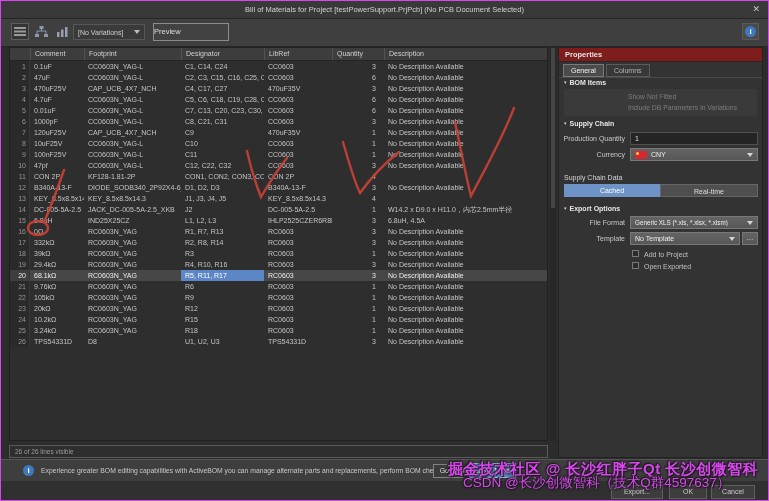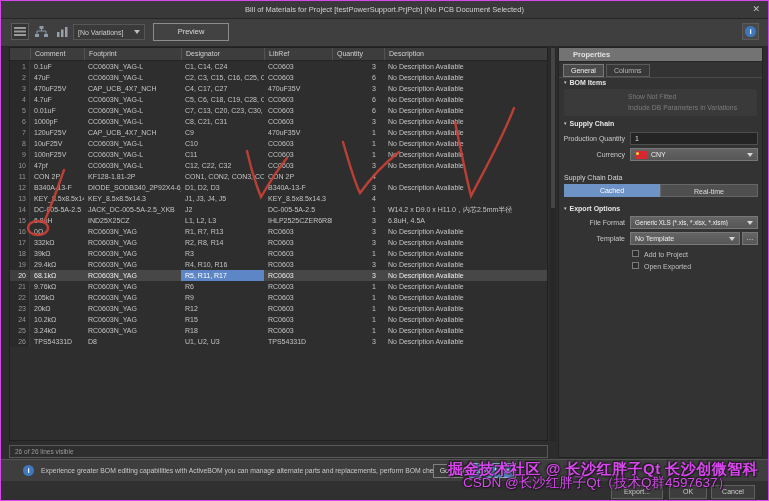--- a/index.html
+++ b/index.html
@@ -14,21 +14,21 @@
   
   .toolbar{position:absolute;left:0;top:18px;width:100%;height:27px;background:#3f3f3f;border-bottom:1px solid #272727;}
   .tool-icons{position:absolute;left:10px;top:4px;display:flex;gap:3px;}
   .icon-btn{width:18px;height:17px;display:flex;align-items:center;justify-content:center;box-sizing:border-box;}
   .icon-btn.pressed{background:#343434;border:1px solid #5c5c5c;}
   .variations{position:absolute;left:72px;top:5px;width:72px;height:16px;background:#3a3a3a;border:1px solid #565656;
               box-sizing:border-box;display:flex;align-items:center;justify-content:space-between;padding:0 4px;}
   .variations span{font-size:7px;color:#cfcfcf;}
   .caret{width:0;height:0;border-left:3px solid transparent;border-right:3px solid transparent;border-top:4px solid #bdbdbd;}
   .preview-btn{position:absolute;left:152px;top:4px;width:76px;height:18px;background:#424242;border:1px solid #8c8c8c;
-               box-sizing:border-box;color:#ddd;font-size:7.5px;text-align:center;line-height:16px;}
+               box-sizing:border-box;color:#ddd;font-size:7.5px;line-height:16px;}
   .info-btn{position:absolute;right:9px;top:4px;width:17px;height:17px;background:#4a4a4a;border:1px solid #5a5a5a;
             box-sizing:border-box;display:flex;align-items:center;justify-content:center;}
   .blue-i{width:11px;height:11px;border-radius:50%;background:var(--info-blue);color:#fff;font-size:8px;font-weight:bold;
           text-align:center;line-height:11px;}
 
   
   .table-wrap{position:absolute;left:8px;top:46px;width:539px;height:394px;background:#2e2e2e;border:1px solid #212121;box-sizing:border-box;}
   .thead,.row{display:grid;grid-template-columns:20px 54px 97px 83px 68px 52px 1fr;}
   .thead{height:12px;background:#3d3d3d;border-bottom:1px solid #242424;}
   .th{font-size:7px;color:#d0d0d0;line-height:12px;padding-left:4px;border-left:1px solid #535353;white-space:nowrap;overflow:hidden;}
@@ -41,22 +41,22 @@
   .row.selected .cell{color:#ececec;}
   .row.selected .c-num{background:#3e3e3e;}
   .row.selected .c-designator{background:var(--accent);color:#fff;}
   .status-box{position:absolute;left:8px;top:444px;width:539px;height:13px;border:1px solid #5a5a5a;background:#2e2e2e;
               box-sizing:border-box;font-size:6.5px;color:#9b9b9b;line-height:11px;padding-left:5px;}
   .vscroll{position:absolute;left:549px;top:46px;width:6px;height:394px;background:#272727;}
   .vthumb{margin:1px;width:4px;height:160px;background:#454545;}
 
   
   .props{position:absolute;left:557px;top:46px;width:205px;height:411px;background:#333333;border:1px solid #232323;box-sizing:border-box;}
-  .props-title{height:13px;background:#737373;border-bottom:1px solid #272727;font-size:7.5px;font-weight:bold;color:#e2e2e2;
-               line-height:13px;padding-left:14px;}
+  .props-title{height:13px;background:#7f1d1d;border-bottom:1px solid #272727;font-size:7.5px;font-weight:bold;color:#e2e2e2;
+               line-height:13px;padding-left:6px;}
   .tabs{position:absolute;left:4px;top:16px;display:flex;gap:2px;}
   .tab{font-size:7px;padding:2px 7px 2px 7px;border:1px solid #5a5a5a;background:#383838;color:#b5b5b5;}
   .tab.active{background:#4b4b4b;color:#f0f0f0;border-color:#7a7a7a;}
   .tabline{position:absolute;left:0;top:29px;width:100%;border-bottom:1px solid #4a4a4a;}
   .sec{position:absolute;left:5px;font-size:7px;font-weight:bold;color:#e6e6e6;}
   .sec .tri{font-size:5px;color:#cfcfcf;margin-right:3px;vertical-align:1px;}
   .groupbox{position:absolute;left:5px;top:41px;width:193px;height:27px;background:#3a3a3a;border-radius:2px;
             box-sizing:border-box;padding:2px 0 0 64px;}
   .dis-opt{font-size:6.8px;color:#7c7c7c;line-height:11px;white-space:nowrap;}
   .plabel{position:absolute;left:0;width:66px;text-align:right;font-size:7px;color:#c9c9c9;line-height:13px;}
@@ -460,15 +460,15 @@
 
   <svg class="annot" viewBox="0 0 769 501">
     <path d="M 63,169 C 56,189 48,210 43,221"></path>
     <ellipse cx="37" cy="227" rx="10" ry="7"></ellipse>
     <path d="M 246,150 C 250,168 256,186 260,196 C 267,184 277,168 286,157"></path>
     <path d="M 342,141 C 348,162 354,182 359,192 C 369,178 384,162 398,151"></path>
     <path d="M 454,121 C 460,150 466,180 470,195 C 484,168 501,138 513,107"></path>
   </svg>
 
   <div class="wm wm1">掘金技术社区 @ 长沙红胖子Qt  长沙创微智科</div>
-  <div class="wm wm2">CSDN @长沙红胖子Qt（技术Q群4597637）</div>
+  <div class="wm wm2">CSDN @长沙创微智科（技术Q群4597637）</div>
 
 </div>
 
 </body></html>

